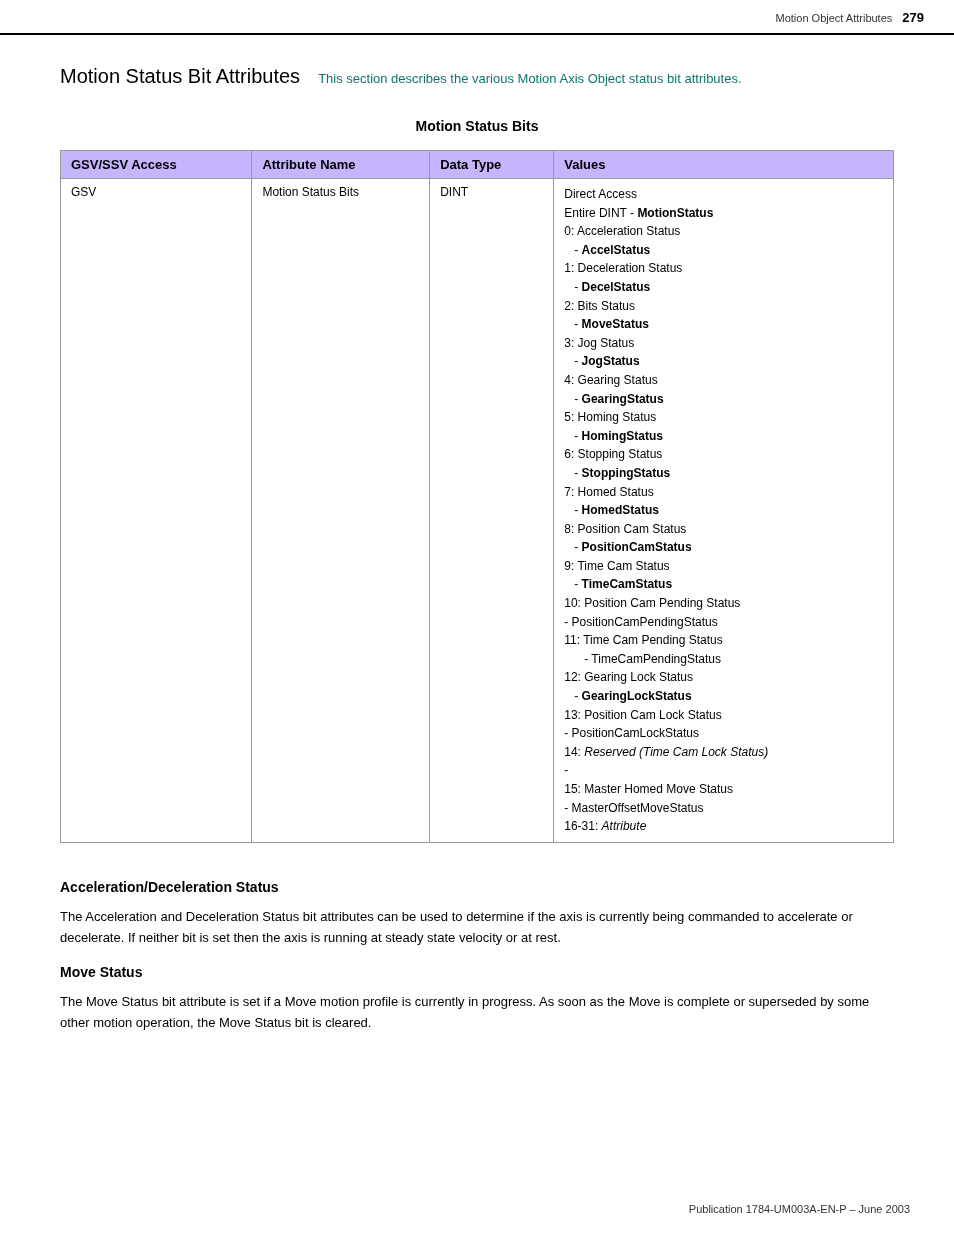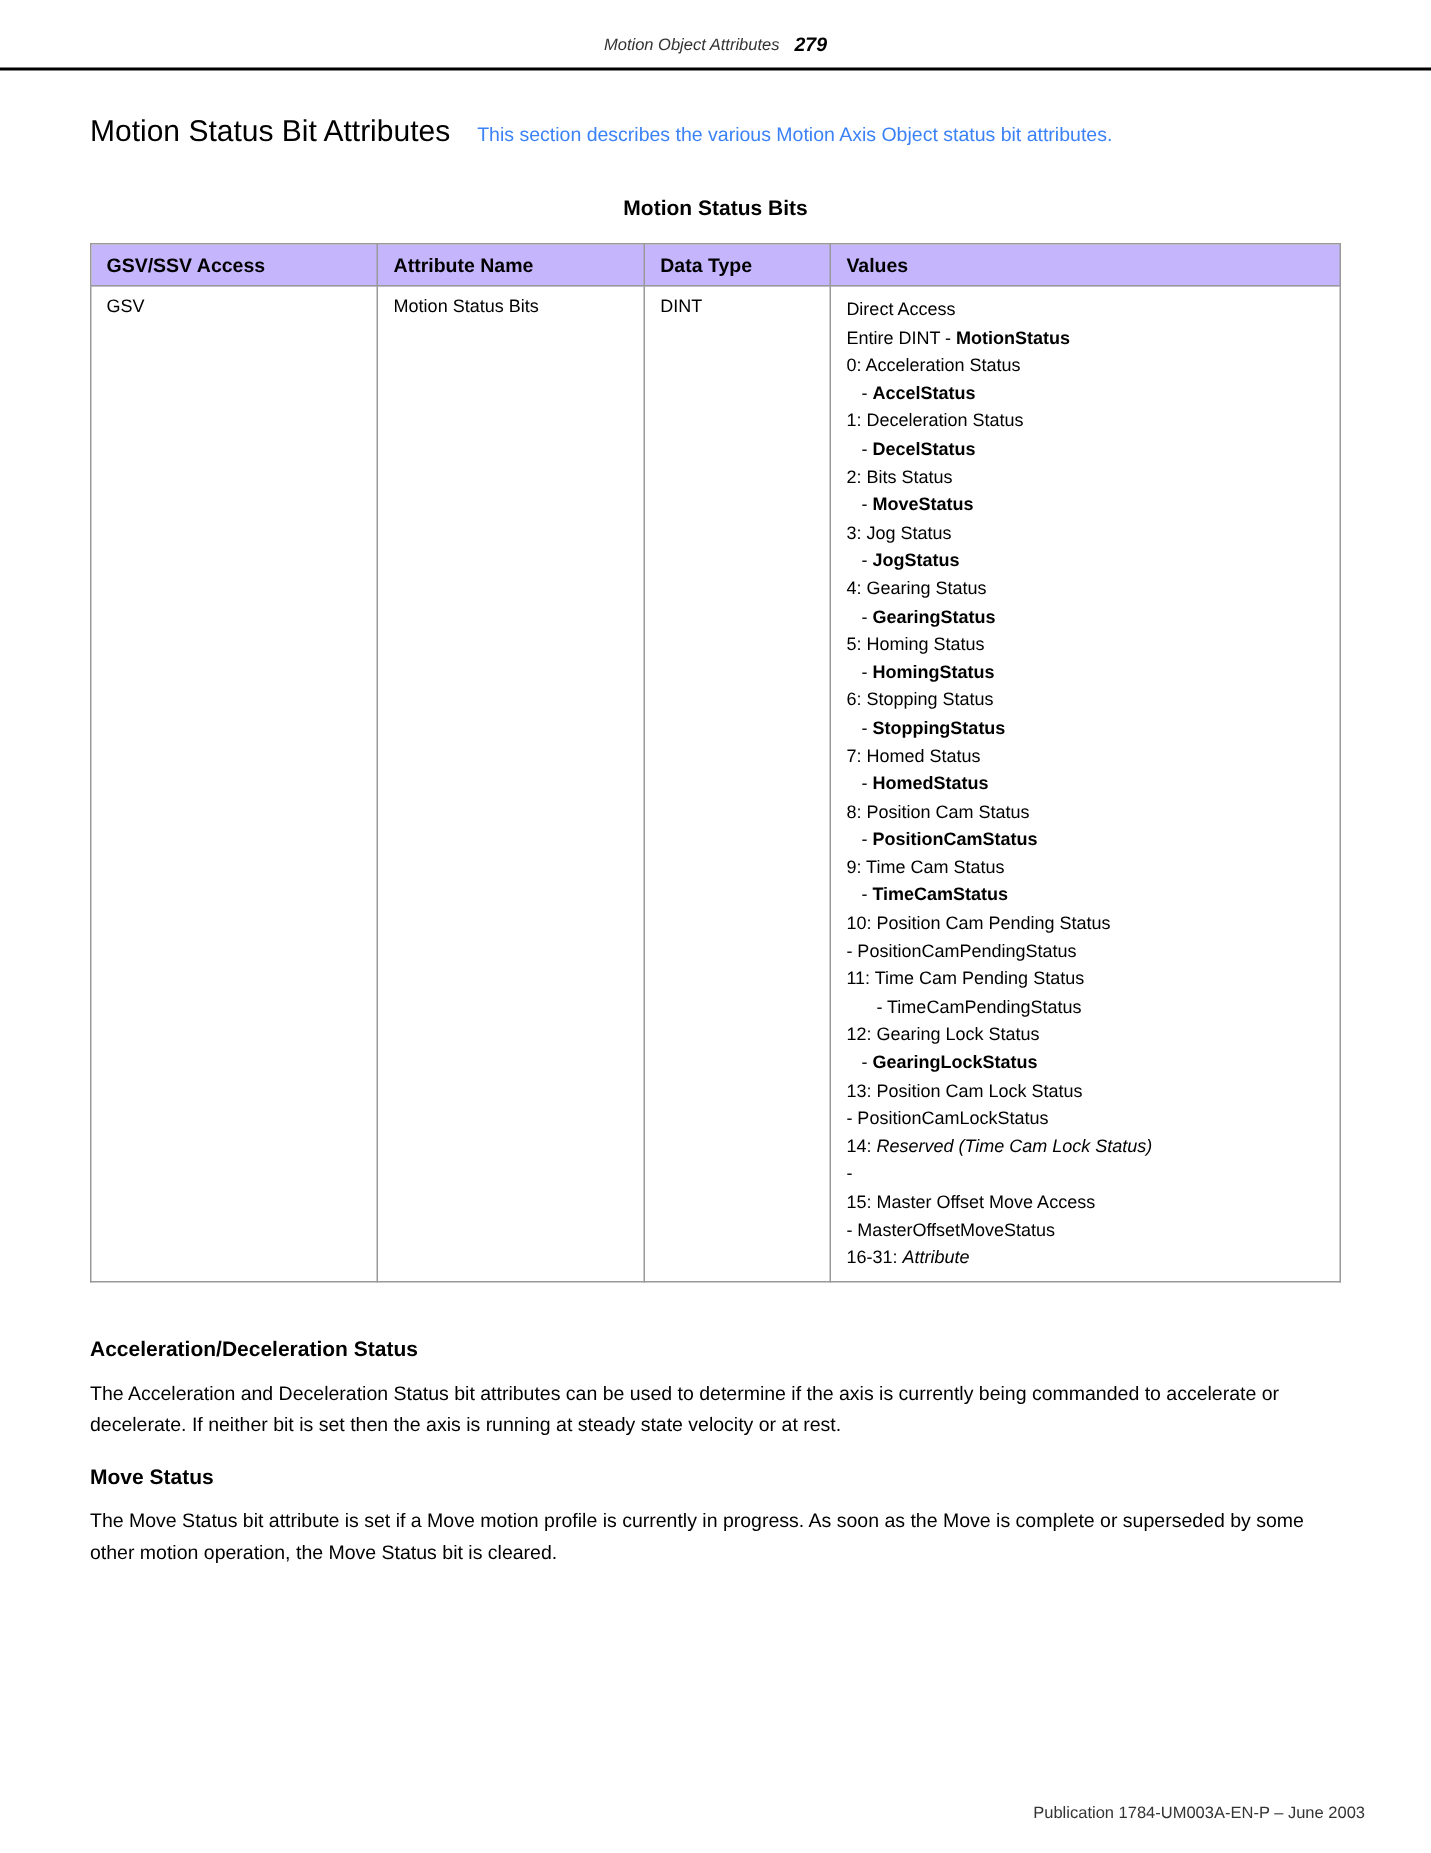--- a/index.html
+++ b/index.html
@@ -16,26 +16,25 @@
     .page-container {
       width: 954px;
       min-height: 1235px;
       padding: 0;
       position: relative;
     }
 
     
     .page-header {
       display: flex;
-      justify-content: center;
+      justify-content: flex-end;
       align-items: center;
-      padding: 22px 30px 8px 30px;
+      padding: 10px 30px 8px 30px;
       border-bottom: 2px solid #000;
       margin-bottom: 0;
-      font-style: italic;
     }
     .page-header-text {
       font-size: 11px;
       color: #333;
     }
     .page-number {
       font-weight: bold;
       font-size: 13px;
       margin-left: 10px;
     }
@@ -51,21 +50,21 @@
       align-items: baseline;
       margin-bottom: 30px;
       gap: 18px;
     }
     .main-title {
       font-size: 20px;
       font-weight: normal;
     }
     .title-description {
       font-size: 13px;
-      color: #3b82f6;
+      color: #0f766e;
     }
 
     
     .section-heading {
       font-size: 14px;
       font-weight: bold;
       text-align: center;
       margin-bottom: 16px;
     }
 
@@ -196,21 +195,21 @@
             <span class="line">10: Position Cam Pending Status</span>
             <span class="line">- PositionCamPendingStatus</span>
             <span class="line">11: Time Cam Pending Status</span>
             <span class="line indent2">- TimeCamPendingStatus</span>
             <span class="line">12: Gearing Lock Status</span>
             <span class="line indent1"> - <span class="bold">GearingLockStatus</span></span>
             <span class="line">13: Position Cam Lock Status</span>
             <span class="line">- PositionCamLockStatus</span>
             <span class="line">14: <span class="italic">Reserved (Time Cam Lock Status)</span></span>
             <span class="line">-</span>
-            <span class="line">15: Master Offset Move Access</span>
+            <span class="line">15: Master Homed Move Status</span>
             <span class="line">- MasterOffsetMoveStatus</span>
             <span class="line">16-31: <span class="italic">Attribute</span></span>
           </td>
         </tr>
       </tbody>
     </table>
 
     <div class="subsection-heading">Acceleration/Deceleration Status</div>
     <p class="body-text">The Acceleration and Deceleration Status bit attributes can be used to determine if the axis is currently being commanded to accelerate or decelerate. If neither bit is set then the axis is running at steady state velocity or at rest.</p>
 

